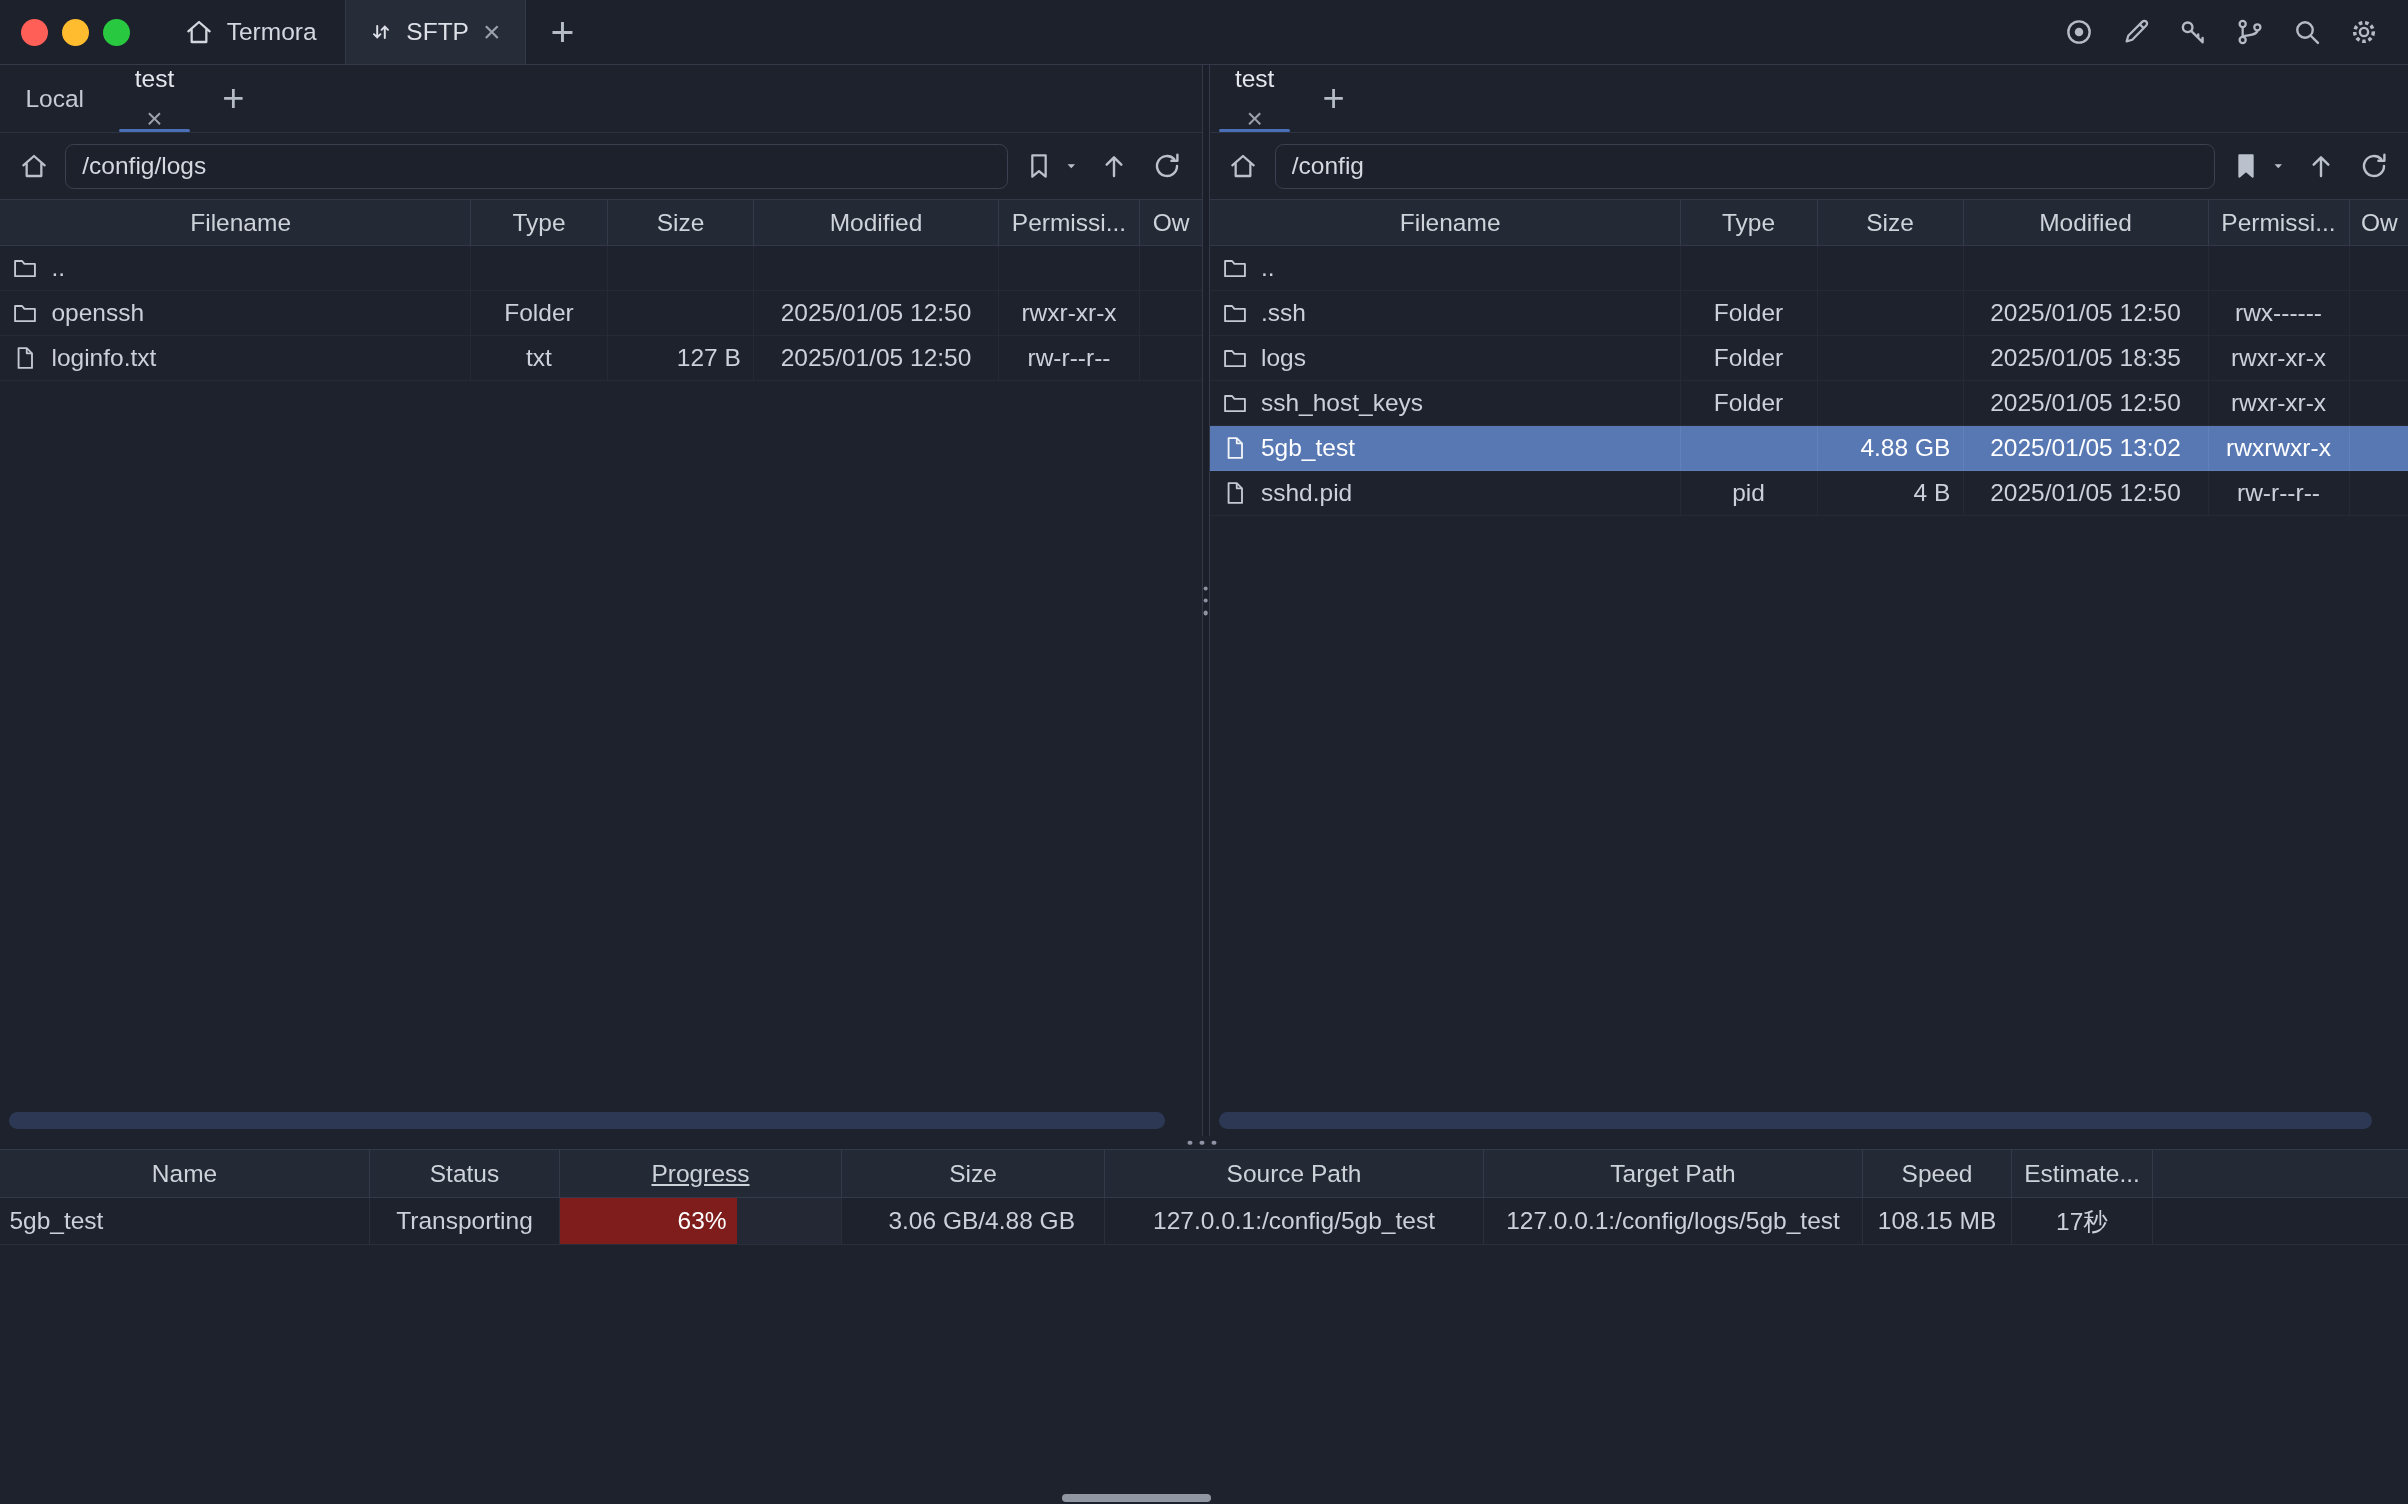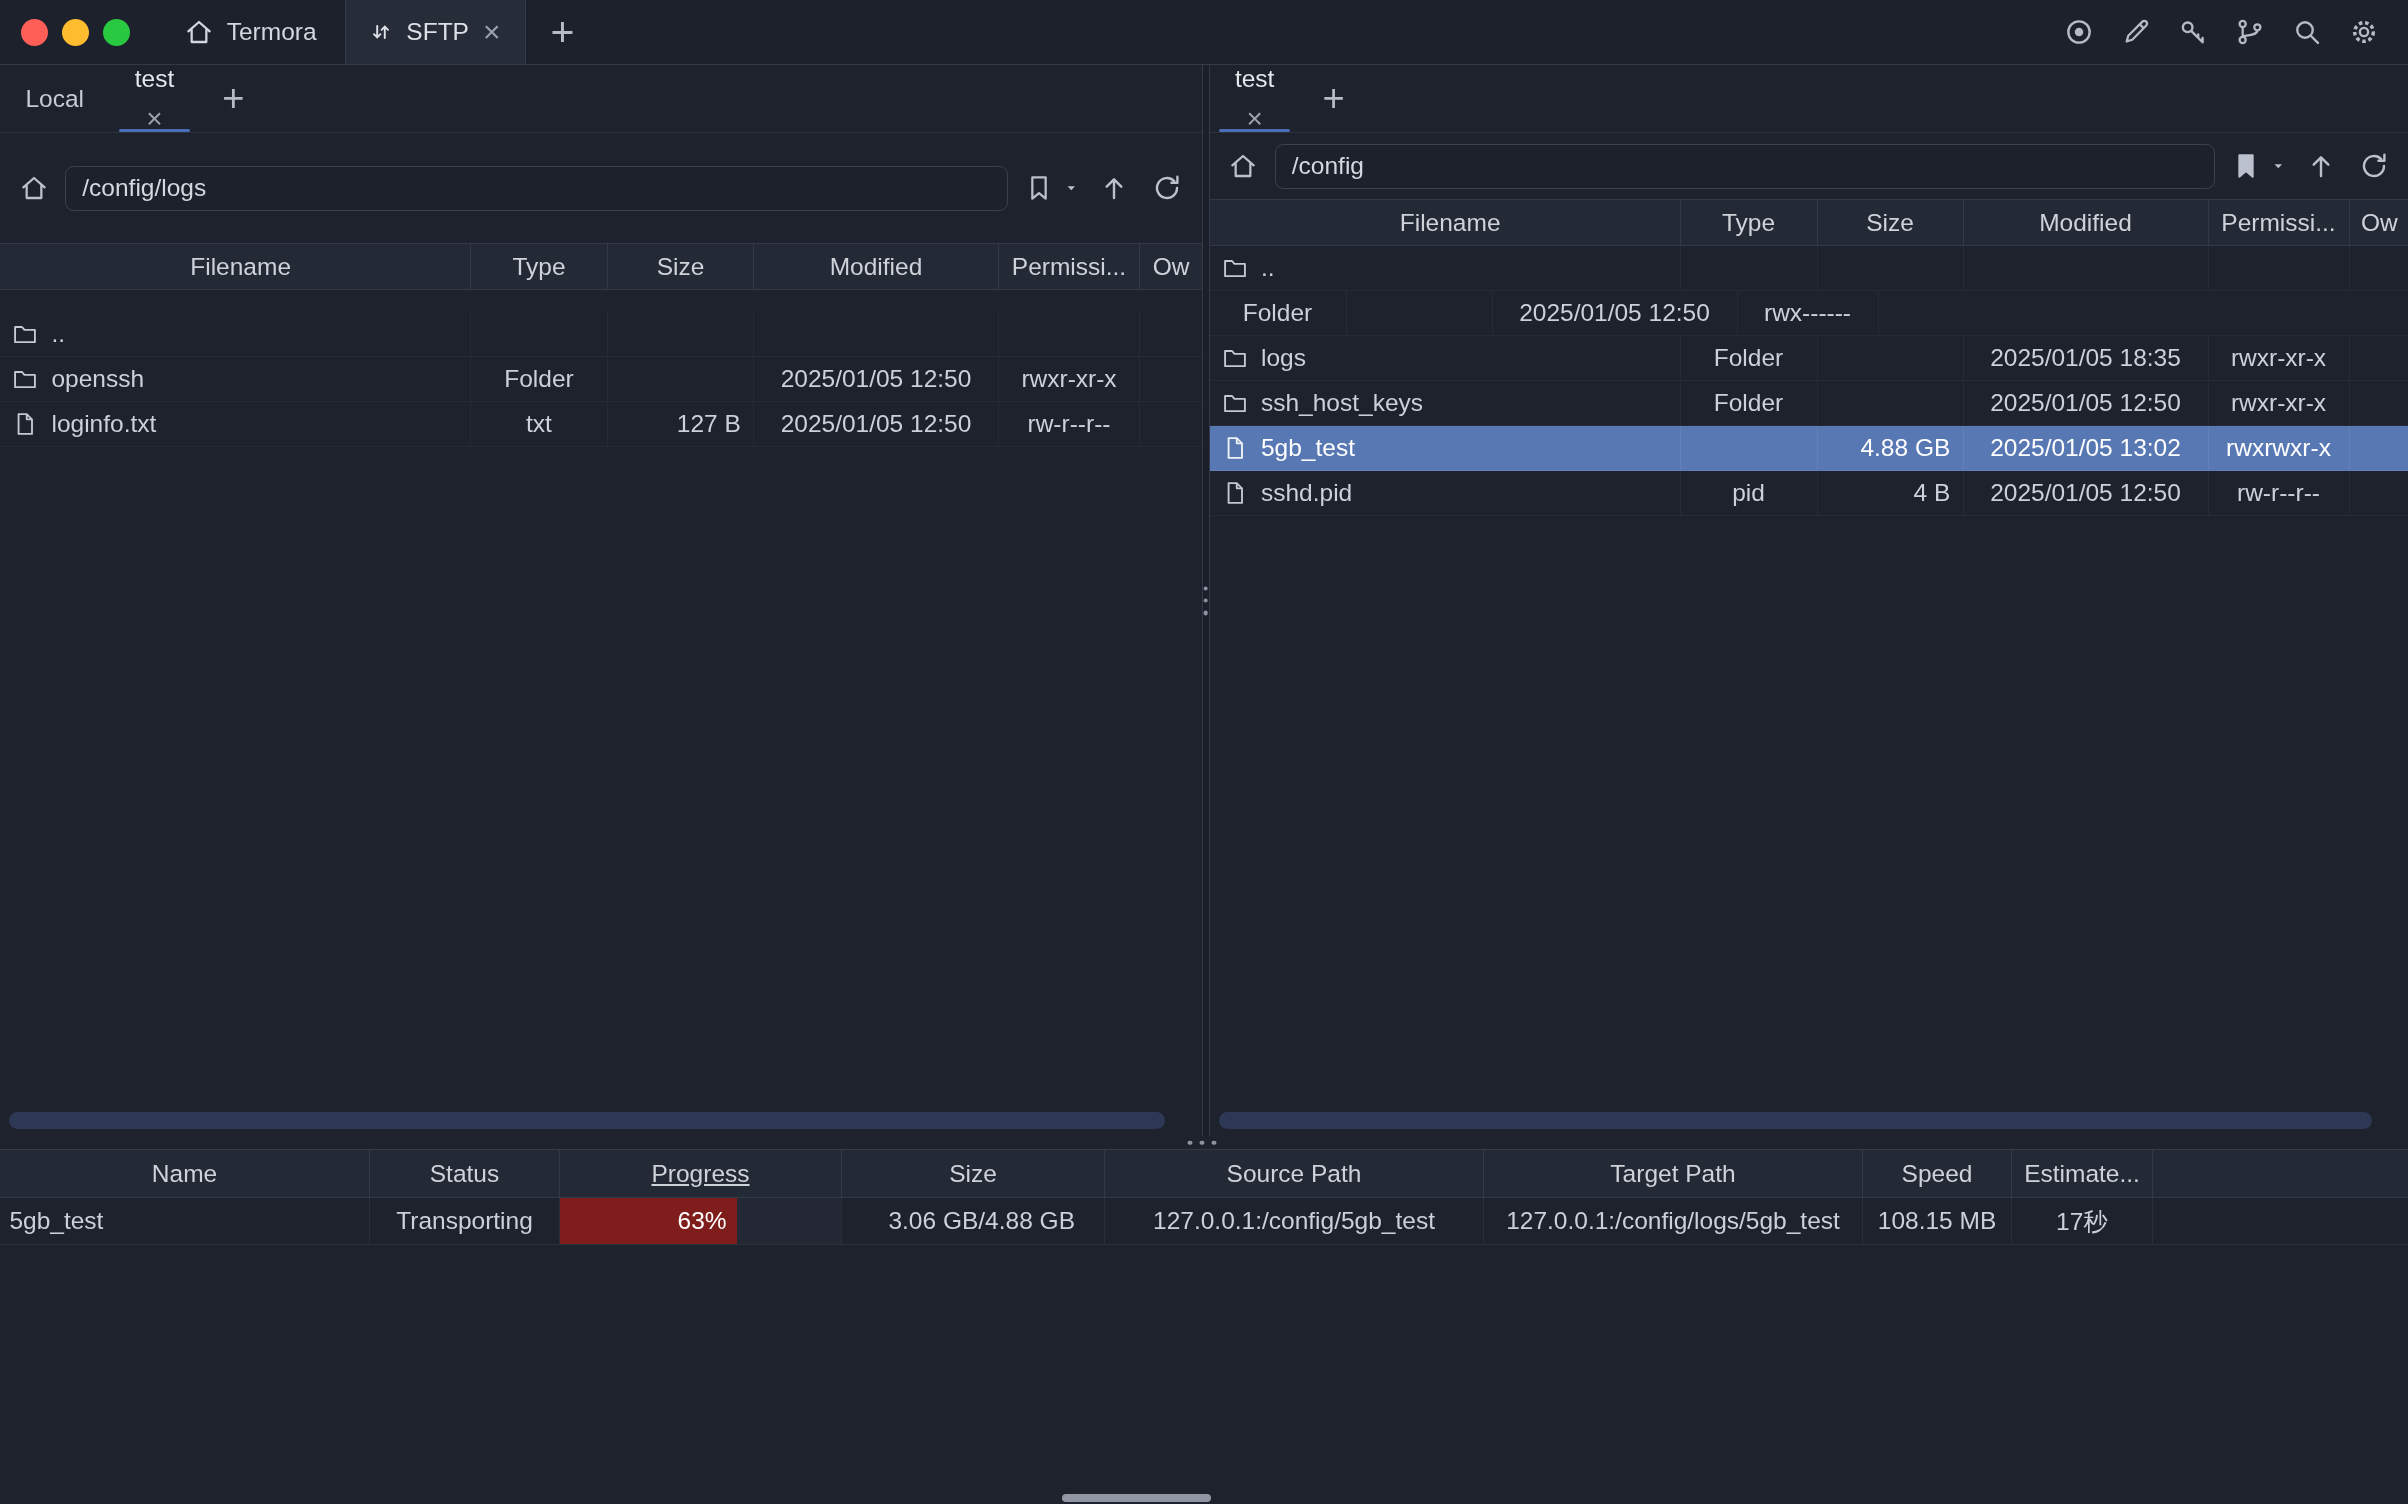--- a/index.html
+++ b/index.html
@@ -22,21 +22,21 @@
   .tb-right { margin-left:auto; display:flex; align-items:center; gap:19px; padding-right:26px; color:#b4bac6; }
   .tb-btn { width:38px; height:38px; display:flex; align-items:center; justify-content:center; }
 
   svg.ic { width:32px; height:32px; display:block; }
   svg.ic-sm { width:26px; height:26px; display:block; }
   svg.ic-row { width:28px; height:28px; display:block; }
 
   
   .panels { height:1071px; flex:none; display:flex; min-height:0; }
   .panel { display:flex; flex-direction:column; min-width:0; overflow:hidden; background:#1e222d; }
-  .panel.left { width:1202px; flex:none;gap:22px; }
+  .panel.left { width:1202px; flex:none; }
   .panel.right { flex:1; }
 
   .v-divider { width:7.5px; flex:none; background:#1b1f29; border-left:0.9px solid #333948; border-right:0.9px solid #333948; position:relative; }
   .grip-v { position:absolute; top:50%; left:50%; transform:translate(-50%,-50%); display:flex; flex-direction:column; gap:7.5px; }
   .grip-dot { width:4.7px; height:4.7px; border-radius:50%; background:#8d93a2; }
   .grip-h { position:absolute; top:50%; left:1202px; transform:translate(-50%,-50%); display:flex; gap:7.5px; }
 
   .tabbar { height:68px; flex:none; border-bottom:0.9px solid #2c3240; display:flex; align-items:stretch; }
   .ptab { display:flex; align-items:center; gap:12.2px; padding:0 25.4px; color:#c6cad3; position:relative; }
   .ptab.active { color:#e4e7ec;flex-direction:column; }
@@ -402,20 +402,28 @@
               <span>..</span>
             </div>
           <div class="cell c-type"></div>
           <div class="cell c-size"></div>
           <div class="cell c-mod"></div>
           <div class="cell c-perm"></div>
           <div class="cell c-owner"></div>
         </div>
 
         <div class="frow">
+          <div class="cell c-name">
+              <span class="row-icon">
+                <svg class="ic-row" viewBox="0 0 30 30" width="28" height="28">
+                  <use href="#i-folder"></use>
+                </svg>
+              </span>
+              <span>.ssh</span>
+            </div>
           <div class="cell c-type">Folder</div>
           <div class="cell c-size"></div>
           <div class="cell c-mod">2025/01/05 12:50</div>
           <div class="cell c-perm">rwx------</div>
           <div class="cell c-owner"></div>
         </div>
 
         <div class="frow">
           <div class="cell c-name">
               <span class="row-icon">

